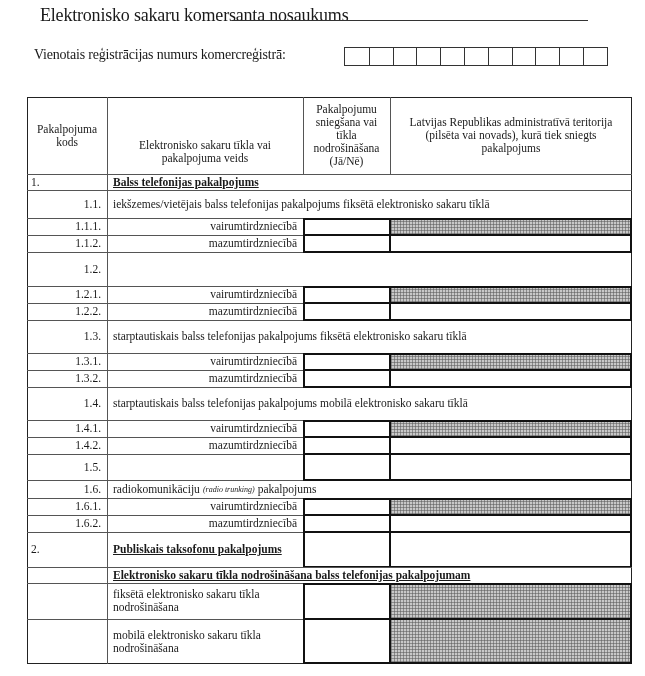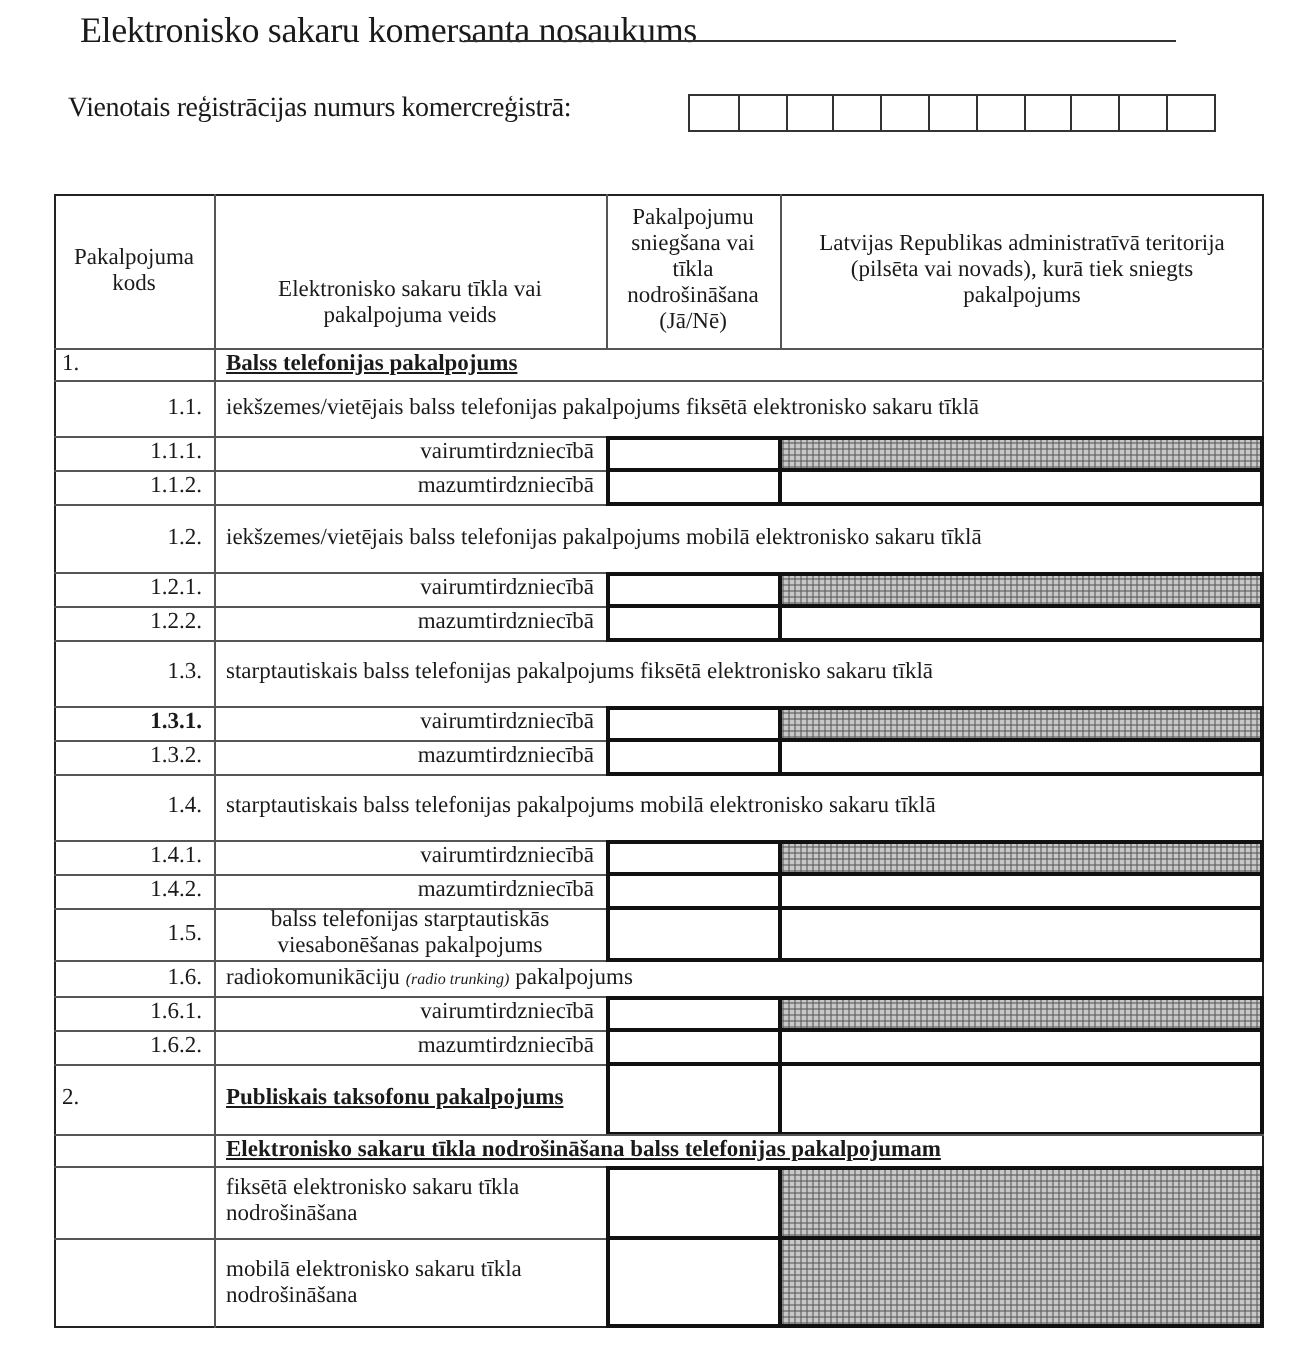--- a/index.html
+++ b/index.html
@@ -82,40 +82,39 @@
   <div class="cell code" style="left:0;top:138px;width:80px;height:17px;">1.1.2.</div>
   <div class="cell desc-r" style="left:80px;top:138px;width:196px;height:17px;">mazumtirdzniecībā</div>
 
   <div class="thick input-cell" style="left:276px;top:121px;width:88px;height:18px;"></div>
   <div class="thick hatch" style="left:362px;top:121px;width:243px;height:18px;"></div>
   <div class="thick input-cell" style="left:276px;top:137px;width:88px;height:19px;"></div>
   <div class="thick input-cell" style="left:362px;top:137px;width:243px;height:19px;"></div>
   <div class="hline" style="left:0;top:155px;width:276px;"></div>
 
   <div class="cell code" style="left:0;top:155px;width:80px;height:34px;">1.2.</div>
-  <div class="cell desc" style="left:80px;top:155px;width:525px;height:34px;">iekšzemes/vietējais balss telefonijas pakalpojums mobilā elektronisko sakaru tīklā</div>
   <div class="hline" style="left:0;top:189px;width:276px;"></div>
 
   <div class="cell code" style="left:0;top:189px;width:80px;height:17px;">1.2.1.</div>
   <div class="cell desc-r" style="left:80px;top:189px;width:196px;height:17px;">vairumtirdzniecībā</div>
   <div class="hline" style="left:0;top:206px;width:276px;"></div>
 
   <div class="cell code" style="left:0;top:206px;width:80px;height:17px;">1.2.2.</div>
   <div class="cell desc-r" style="left:80px;top:206px;width:196px;height:17px;">mazumtirdzniecībā</div>
   <div class="thick input-cell" style="left:276px;top:189px;width:88px;height:18px;"></div>
   <div class="thick hatch" style="left:362px;top:189px;width:243px;height:18px;"></div>
   <div class="thick input-cell" style="left:276px;top:205px;width:88px;height:19px;"></div>
   <div class="thick input-cell" style="left:362px;top:205px;width:243px;height:19px;"></div>
   <div class="hline" style="left:0;top:223px;width:276px;"></div>
 
   <div class="cell code" style="left:0;top:223px;width:80px;height:33px;padding-left:12px;">1.3.</div>
   <div class="cell desc" style="left:80px;top:223px;width:525px;height:33px;">starptautiskais balss telefonijas pakalpojums fiksētā elektronisko sakaru tīklā</div>
   <div class="hline" style="left:0;top:256px;width:276px;"></div>
 
-  <div class="cell code" style="left:0;top:256px;width:80px;height:17px;font-weight:bold;">1.3.1.</div>
+  <div class="cell code" style="left:0;top:256px;width:80px;height:17px;">1.3.1.</div>
   <div class="cell desc-r" style="left:80px;top:256px;width:196px;height:17px;">vairumtirdzniecībā</div>
   <div class="hline" style="left:0;top:273px;width:276px;"></div>
 
   <div class="cell code" style="left:0;top:273px;width:80px;height:17px;">1.3.2.</div>
   <div class="cell desc-r" style="left:80px;top:273px;width:196px;height:17px;">mazumtirdzniecībā</div>
   <div class="thick input-cell" style="left:276px;top:256px;width:88px;height:18px;"></div>
   <div class="thick hatch" style="left:362px;top:256px;width:243px;height:18px;"></div>
   <div class="thick input-cell" style="left:276px;top:272px;width:88px;height:19px;"></div>
   <div class="thick input-cell" style="left:362px;top:272px;width:243px;height:19px;"></div>
   <div class="hline" style="left:0;top:290px;width:276px;"></div>
@@ -126,21 +125,20 @@
 
   <div class="cell code" style="left:0;top:323px;width:80px;height:17px;">1.4.1.</div>
   <div class="cell desc-r" style="left:80px;top:323px;width:196px;height:17px;">vairumtirdzniecībā</div>
   <div class="hline" style="left:0;top:340px;width:276px;"></div>
 
   <div class="cell code" style="left:0;top:340px;width:80px;height:17px;">1.4.2.</div>
   <div class="cell desc-r" style="left:80px;top:340px;width:196px;height:17px;">mazumtirdzniecībā</div>
   <div class="hline" style="left:0;top:357px;width:276px;"></div>
 
   <div class="cell code" style="left:0;top:357px;width:80px;height:26px;">1.5.</div>
-  <div class="cell desc-c" style="left:80px;top:357px;width:196px;height:26px;padding:0 18px;">balss telefonijas starptautiskās viesabonēšanas pakalpojums</div>
   <div class="thick input-cell" style="left:276px;top:323px;width:88px;height:18px;"></div>
   <div class="thick hatch" style="left:362px;top:323px;width:243px;height:18px;"></div>
   <div class="thick input-cell" style="left:276px;top:339px;width:88px;height:19px;"></div>
   <div class="thick input-cell" style="left:362px;top:339px;width:243px;height:19px;"></div>
   <div class="thick input-cell" style="left:276px;top:356px;width:88px;height:28px;"></div>
   <div class="thick input-cell" style="left:362px;top:356px;width:243px;height:28px;"></div>
   <div class="hline" style="left:0;top:383px;width:276px;"></div>
 
   <div class="cell code" style="left:0;top:383px;width:80px;height:18px;">1.6.</div>
   <div class="cell desc" style="left:80px;top:383px;width:525px;height:18px;gap:3px;">

